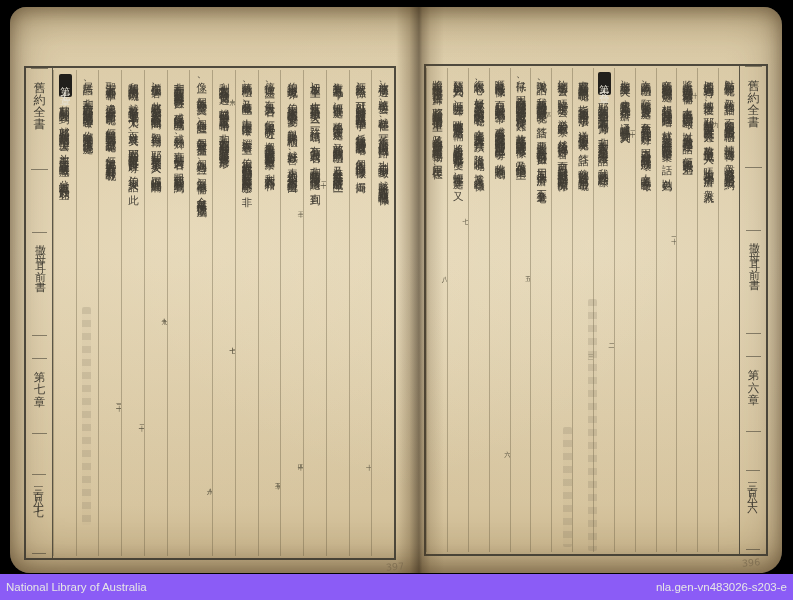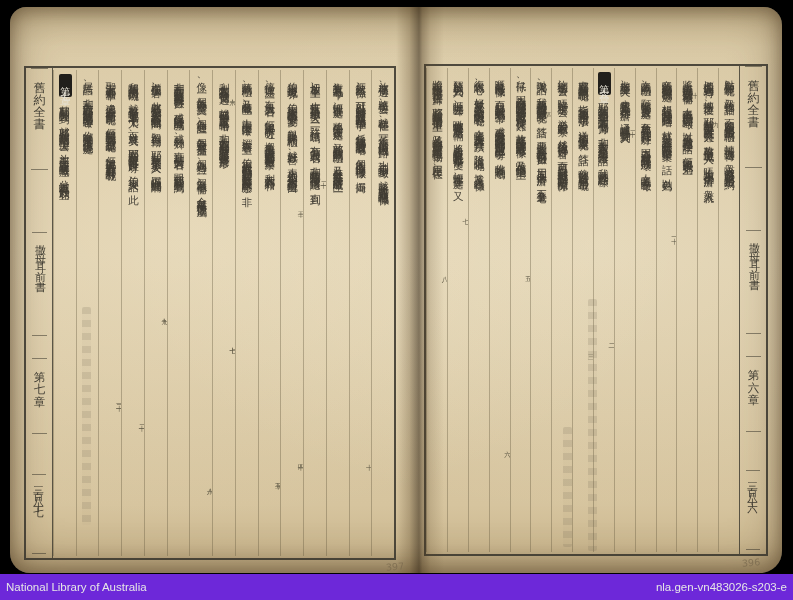--- a/index.html
+++ b/index.html
@@ -40,21 +40,21 @@
   .page-right .col{line-height:19px;}
   .chap{background:#211f1b;color:#e7e3d6;padding:4px 1px;margin-block-end:4px;
         border-radius:2px;letter-spacing:5px;font-size:10px;line-height:inherit;}
   .vmark{position:absolute;right:-1px;writing-mode:vertical-rl;text-orientation:upright;
          font-size:6.5px;letter-spacing:0;line-height:7px;color:#5a5442;}
   .ghost{position:absolute;width:9px;border-radius:2px;opacity:0.55;
     background:repeating-linear-gradient(180deg,rgba(115,105,85,0.35) 0 7px,rgba(115,105,85,0.06) 7px 13px);
     filter:blur(0.5px);}
   .pencil{position:absolute;font-family:"DejaVu Sans",sans-serif;font-size:9.5px;
           color:rgba(125,108,80,0.85);transform:rotate(-5deg);}
-  .bottom-bar{position:absolute;left:0;bottom:0;width:100%;height:26px;background:#6d28d9;
+  .bottom-bar{position:absolute;left:0;bottom:0;width:100%;height:26px;background:#8b5cf6;
       display:flex;justify-content:space-between;align-items:center;padding:0 6px;
       box-sizing:border-box;font-family:"Liberation Sans",sans-serif;font-size:11.5px;color:#e6e6e6;}
 </style>
 </head>
 <body>
 
 <div class="stage">
   <div class="paper">
 
     <div class="page page-right">

